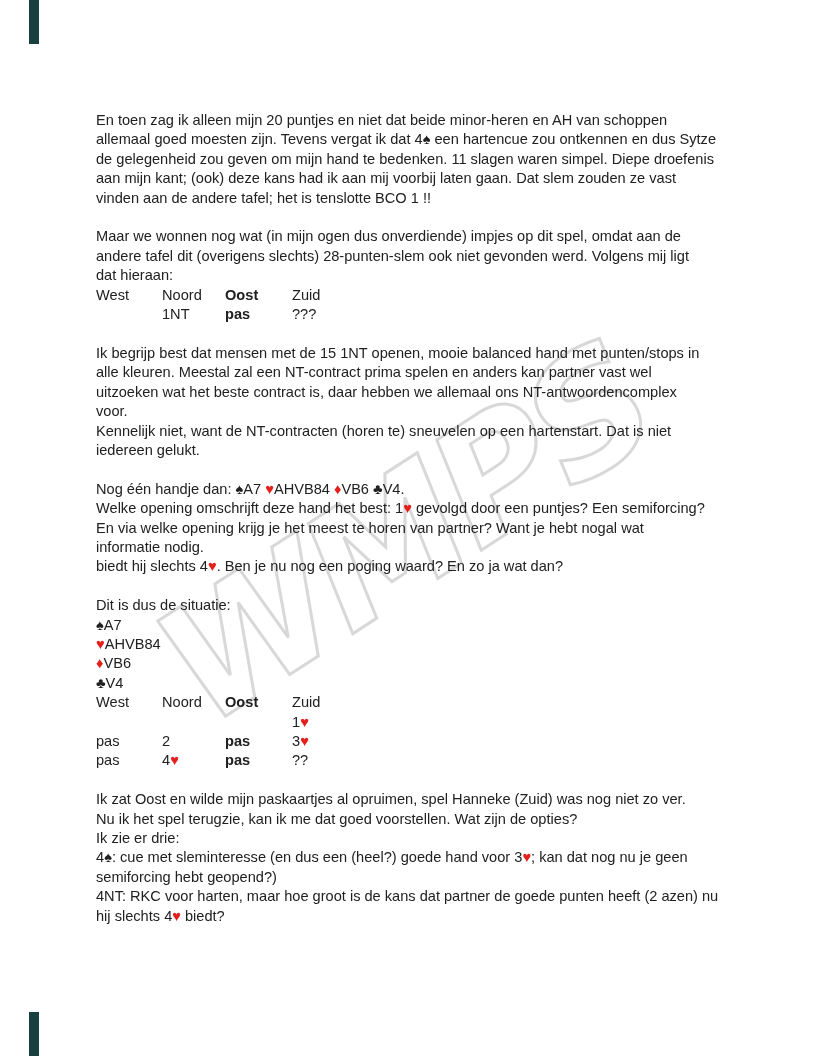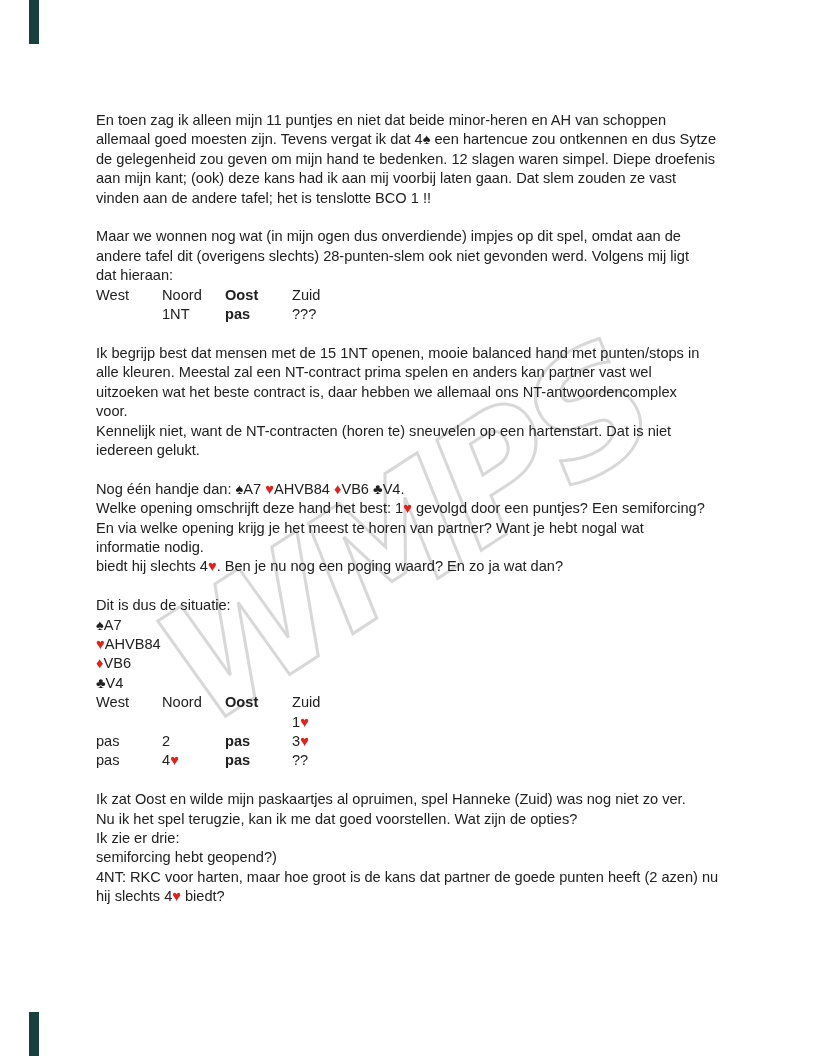--- a/index.html
+++ b/index.html
@@ -67,23 +67,23 @@
   .red { color: #e5201c; }
 </style>
 </head>
 <body>
 
 <div class="page">
   <div class="watermark">WMPS</div>
   <div class="corner-bar top"></div>
   <div class="corner-bar bottom"></div>
   <div class="content">
-      <div class="line"><span>En toen zag ik alleen mijn 11 puntjes en niet dat beide minor-heren en AH van schoppen</span></div>
+      <div class="line"><span>En toen zag ik alleen mijn 20 puntjes en niet dat beide minor-heren en AH van schoppen</span></div>
       <div class="line"><span>allemaal goed moesten zijn. Tevens vergat ik dat 4</span><span>♠</span><span> een hartencue zou ontkennen en dus Sytze</span></div>
-      <div class="line"><span>de gelegenheid zou geven om mijn hand te bedenken. 12 slagen waren simpel. Diepe droefenis</span></div>
+      <div class="line"><span>de gelegenheid zou geven om mijn hand te bedenken. 11 slagen waren simpel. Diepe droefenis</span></div>
       <div class="line"><span>aan mijn kant; (ook) deze kans had ik aan mij voorbij laten gaan. Dat slem zouden ze vast</span></div>
       <div class="line"><span>vinden aan de andere tafel; het is tenslotte BCO 1 !!</span></div>
       <div class="line gap"> </div>
       <div class="line"><span>Maar we wonnen nog wat (in mijn ogen dus onverdiende) impjes op dit spel, omdat aan de</span></div>
       <div class="line"><span>andere tafel dit (overigens slechts) 28-punten-slem ook niet gevonden werd. Volgens mij ligt</span></div>
       <div class="line"><span>dat hieraan:</span></div>
       <div>
         <div class="line bidrow"><span class="bidcell c0"><span>West</span></span><span class="bidcell c1"><span>Noord</span></span><span class="bidcell c2"><span>Oost</span></span><span class="bidcell c3"><span>Zuid</span></span></div>
         <div class="line bidrow"><span class="bidcell c0"><span></span></span><span class="bidcell c1"><span>1NT</span></span><span class="bidcell c2"><span>pas</span></span><span class="bidcell c3"><span>???</span></span></div>
       </div>
@@ -109,17 +109,18 @@
       <div>
         <div class="line bidrow"><span class="bidcell c0"><span>West</span></span><span class="bidcell c1"><span>Noord</span></span><span class="bidcell c2"><span>Oost</span></span><span class="bidcell c3"><span>Zuid</span></span></div>
         <div class="line bidrow"><span class="bidcell c0"><span></span></span><span class="bidcell c1"><span></span></span><span class="bidcell c2"><span></span></span><span class="bidcell c3"><span>1</span><span class="red">♥</span></span></div>
         <div class="line bidrow"><span class="bidcell c0"><span>pas</span></span><span class="bidcell c1"><span>2</span></span><span class="bidcell c2"><span>pas</span></span><span class="bidcell c3"><span>3</span><span class="red">♥</span></span></div>
         <div class="line bidrow"><span class="bidcell c0"><span>pas</span></span><span class="bidcell c1"><span>4</span><span class="red">♥</span></span><span class="bidcell c2"><span>pas</span></span><span class="bidcell c3"><span>??</span></span></div>
       </div>
       <div class="line gap"> </div>
       <div class="line"><span>Ik zat Oost en wilde mijn paskaartjes al opruimen, spel Hanneke (Zuid) was nog niet zo ver.</span></div>
       <div class="line"><span>Nu ik het spel terugzie, kan ik me dat goed voorstellen. Wat zijn de opties?</span></div>
       <div class="line"><span>Ik zie er drie:</span></div>
+      <div class="line"><span>4</span><span>♠</span><span>: cue met sleminteresse (en dus een (heel?) goede hand voor 3</span><span class="red">♥</span><span>; kan dat nog nu je geen</span></div>
       <div class="line"><span>semiforcing hebt geopend?)</span></div>
       <div class="line"><span>4NT: RKC voor harten, maar hoe groot is de kans dat partner de goede punten heeft (2 azen) nu</span></div>
       <div class="line"><span>hij slechts 4</span><span class="red">♥</span><span> biedt?</span></div>
     </div>
 </div>
 
 </body></html>

